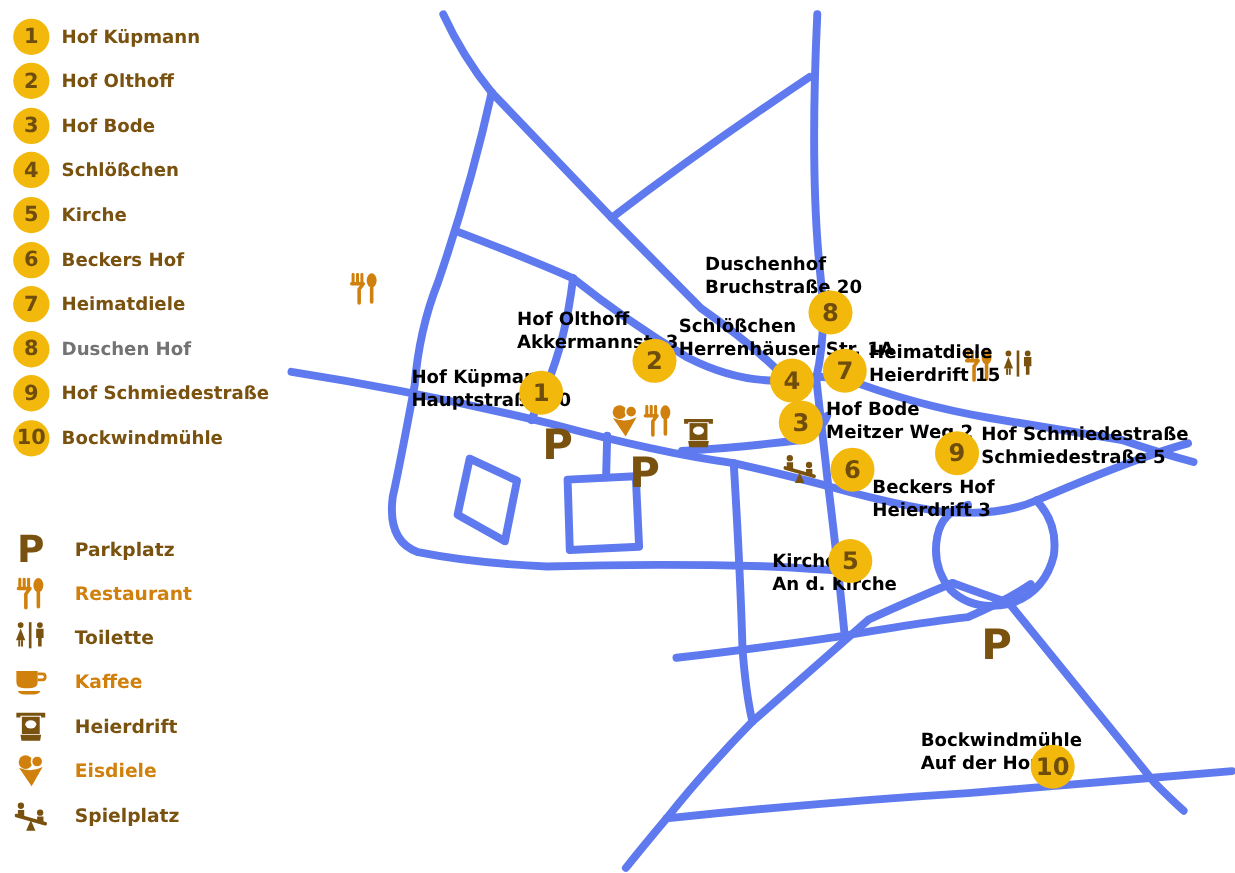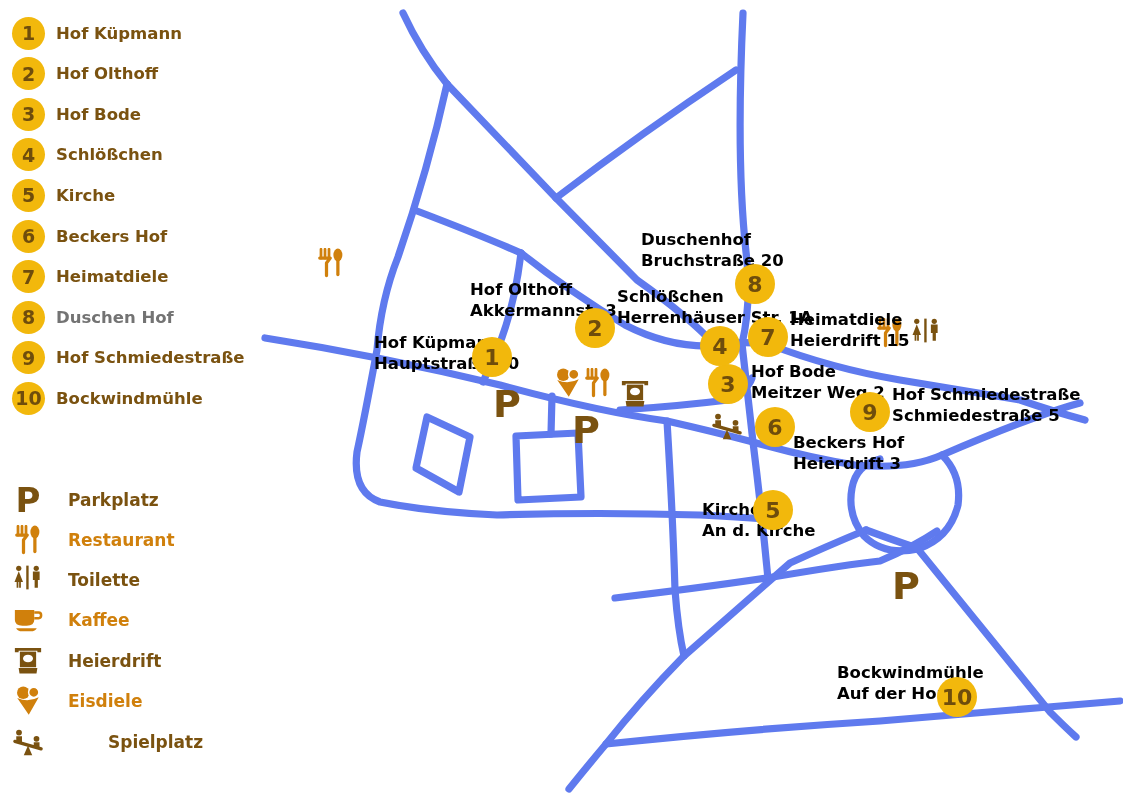--- a/index.html
+++ b/index.html
@@ -243,21 +243,21 @@
         <div class="legend-label" style="color: rgb(122, 82, 16);">Heierdrift</div>
       </div>
       <div class="legend-item" style="top: 683px;">
         <div class="legend-icon">
           <svg width="30" height="30" viewBox="0 0 24 24" style="color: rgb(208, 128, 12);">
             <use href="#icecream-icon"></use>
           </svg>
         </div>
         <div class="legend-label" style="color: rgb(208, 128, 12); text-align: center;">Eisdiele</div>
       </div>
-      <div class="legend-item" style="top: 724px; gap: 40px;">
+      <div class="legend-item" style="top: 724px;">
         <div class="legend-icon">
           <svg width="30" height="30" viewBox="0 0 24 24" style="color: rgb(122, 82, 16);">
             <use href="#playground-icon"></use>
           </svg>
         </div>
         <div class="legend-label" style="color: rgb(122, 82, 16);">Spielplatz</div>
       </div>
     </div>
 </div>
 

